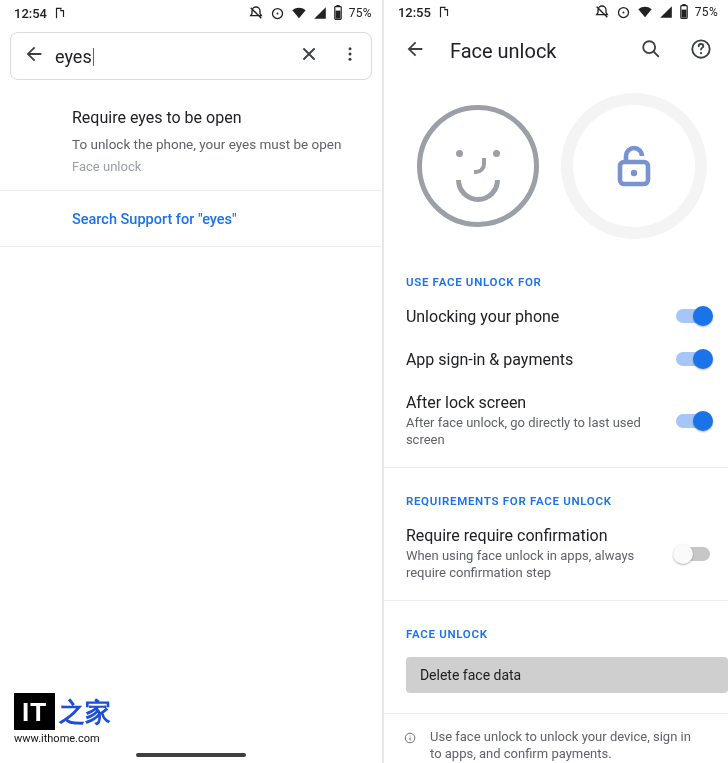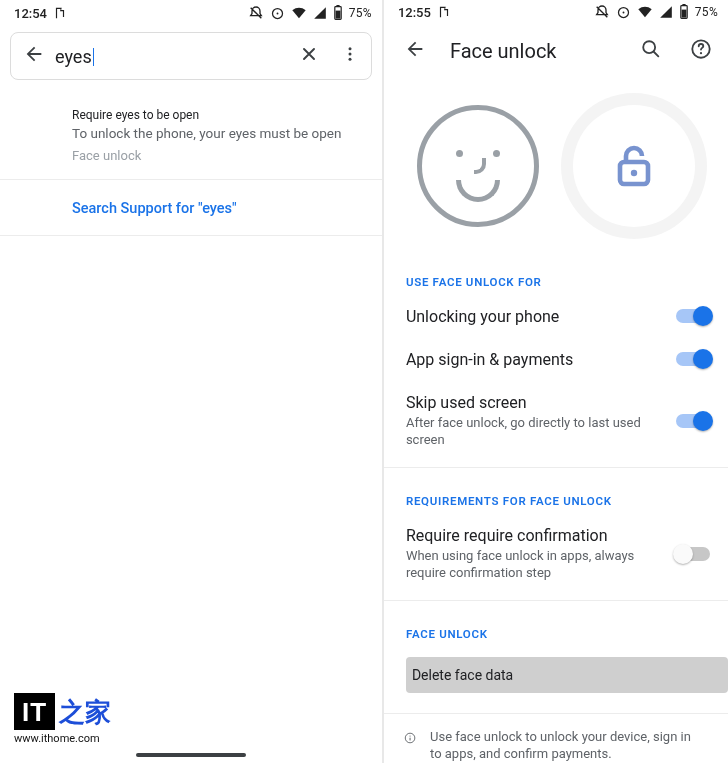--- a/index.html
+++ b/index.html
@@ -62,21 +62,21 @@
     display:inline-block;
     width:1.5px;
     height:18px;
     background:#1a73e8;
     vertical-align:-3px;
     margin-left:1px;
   }
   .search-bar .clear-x, .search-bar .overflow-dots { color:#3c4043; padding:6px; }
 
   .result-block { padding: 18px 24px 16px 72px; border-bottom: 1px solid #ececec; }
-  .result-title { font-size: 12px; color:#202124; margin-bottom:2px; }
+  .result-title { font-size: 16px; color:#202124; margin-bottom:8px; }
   .result-sub { font-size: 13.5px; color:#5f6368; line-height:1.35; }
   .result-path { font-size: 13px; color:#9aa0a6; margin-top:6px; }
 
   .support-block { padding: 18px 24px 18px 72px; border-bottom: 1px solid #ececec; }
   .support-link { color:#1a73e8; font-size:14.5px; font-weight:500; }
 
   
   .header-bar {
     height: 56px;
     display: flex;
@@ -141,21 +141,21 @@
   .switch.off .track { background:#c7c7c7; }
   .switch.off .thumb { background:#fafafa; left:-3px; }
 
   .divider { height:1px; background:#ececec; margin:6px 0; }
 
   .delete-btn {
     display:inline-block;
     background:#cfcfcf;
     color:#202124;
     font-size:14px;
-    padding:10px 6px;
+    padding:10px 14px;
     border-radius:4px;
     margin:10px 0 0 22px;
   }
 
   .footer-row {
     display:flex; align-items:flex-start; gap:14px;
     padding:14px 28px 0 20px;
     border-top:1px solid #ececec;
     margin-top:20px;
   }
@@ -340,21 +340,21 @@
       <div class="setting-title">App sign-in &amp; payments</div>
     </div>
     <div class="switch on">
         <div class="track"></div>
         <div class="thumb"></div>
       </div>
   </div>
 
   <div class="setting-row">
     <div class="setting-text">
-      <div class="setting-title">Skip used screen</div>
+      <div class="setting-title">After lock screen</div>
       <div class="setting-sub">After face unlock, go directly to last used screen</div>
     </div>
     <div class="switch on">
         <div class="track"></div>
         <div class="thumb"></div>
       </div>
   </div>
 
   <div class="divider"></div>
   <div class="section-header">REQUIREMENTS FOR FACE UNLOCK</div>

